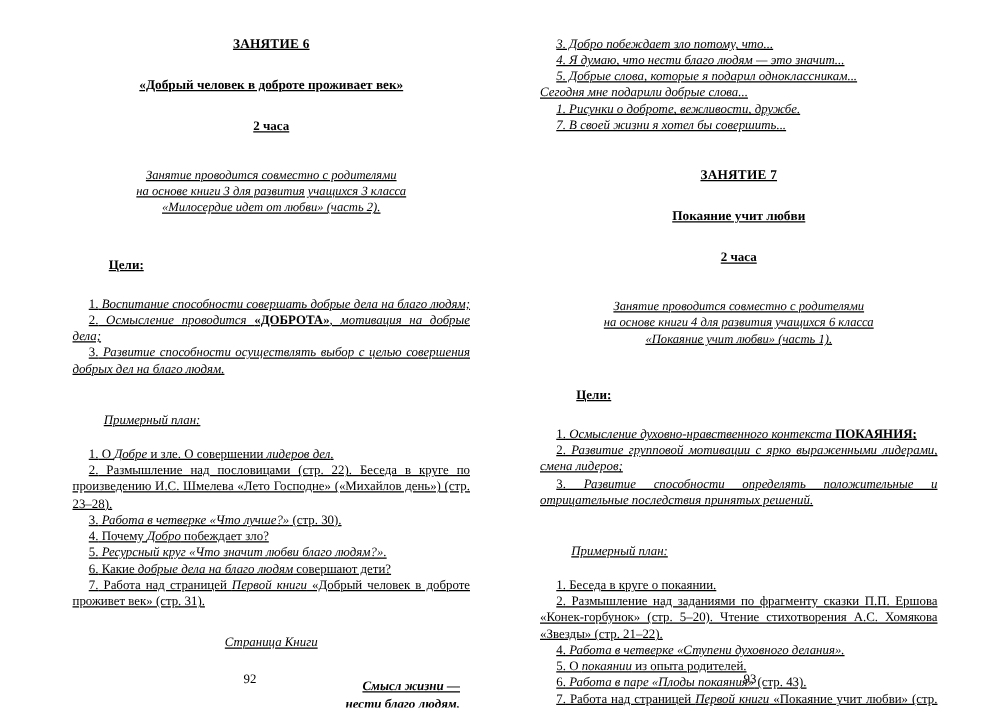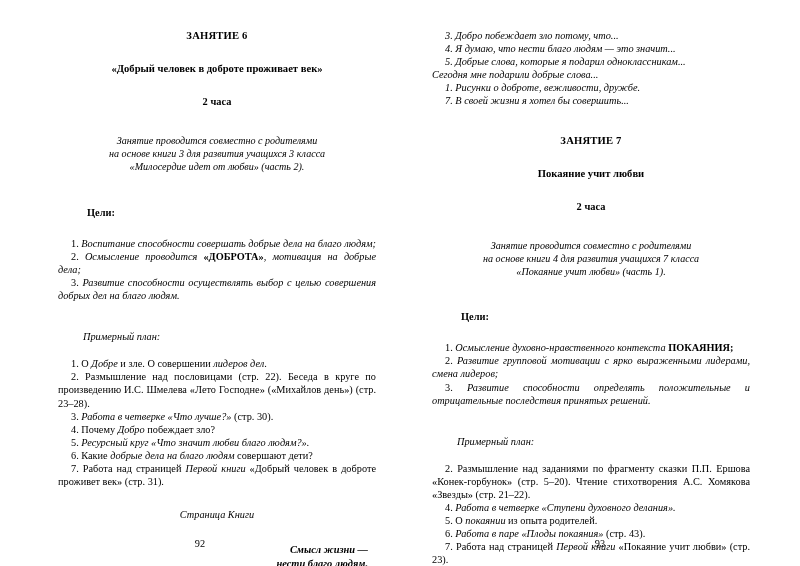--- a/index.html
+++ b/index.html
@@ -15,20 +15,21 @@
     font-family: "Liberation Serif", "DejaVu Serif", serif;
     color: #000000;
     -webkit-font-smoothing: antialiased;
   }
   .spread {
     position: relative;
     width: 748px;
     height: 566px;
     display: flex;
     box-sizing: border-box;
+    text-decoration: underline;
   }
   .page {
     position: relative;
     box-sizing: border-box;
     height: 566px;
   }
   .page-left {
     width: 400px;
     padding: 16px 25px 0 58px;
   }
@@ -210,37 +211,38 @@
       <div class="sp26"></div>
       <div class="heading">ЗАНЯТИЕ 7</div>
       <div class="sp20"></div>
       <div class="heading-sub">Покаяние учит любви</div>
       <div class="sp20"></div>
       <div class="hours">2 часа</div>
       <div class="sp26"></div>
 
       <div>
         <div class="intro">Занятие проводится совместно с родителями</div>
-        <div class="intro">на основе книги 4 для развития учащихся 7 класса</div>
+        <div class="intro">на основе книги 4 для развития учащихся 6 класса</div>
         <div class="intro">«Покаяние учит любви» (часть 1).</div>
       </div>
 
       <div class="sp16"></div>
       <div class="label">Цели:</div>
       <div class="sp2"></div>
       <div id="goals-right">
           <p class="t indent"><span>1.</span><span class="i"> Осмысление духовно-нравственного контекста </span><span class="b">ПОКАЯНИЯ</span><span class="b">;</span></p>
           <p class="t indent"><span>2.</span><span class="i"> Развитие групповой мотивации с ярко выраженными лидерами, смена лидеров;</span></p>
           <p class="t indent"><span>3.</span><span class="i"> Развитие способности определять положительные и отрицательные последствия принятых решений.</span></p>
         </div>
 
       <div class="sp16"></div>
       <div class="plan-label">Примерный план:</div>
       <div class="sp2"></div>
       <div id="plan-right">
+          <p class="t indent"><span>1.</span><span> Беседа в круге о покаянии.</span></p>
           <p class="t indent"><span>2.</span><span> Размышление над заданиями по фрагменту сказки П.П. Ершова «Конек-горбунок» (стр. 5–20). Чтение стихотворения А.С. Хомякова «Звезды» (стр. 21–22).</span></p>
           <p class="t indent"><span>4.</span><span class="i"> Работа в четверке «Ступени духовного делания».</span></p>
           <p class="t indent"><span>5.</span><span> О </span><span class="i">покаянии</span><span> из опыта родителей.</span></p>
           <p class="t indent"><span>6.</span><span class="i"> Работа в паре «Плоды покаяния»</span><span> (стр. 43).</span></p>
           <p class="t indent"><span>7.</span><span> Работа над страницей </span><span class="i">Первой книги</span><span> «Покаяние учит любви» (стр. 23).</span></p>
         </div>
     </div>
     <div class="folio">93</div>
   </div>
 

